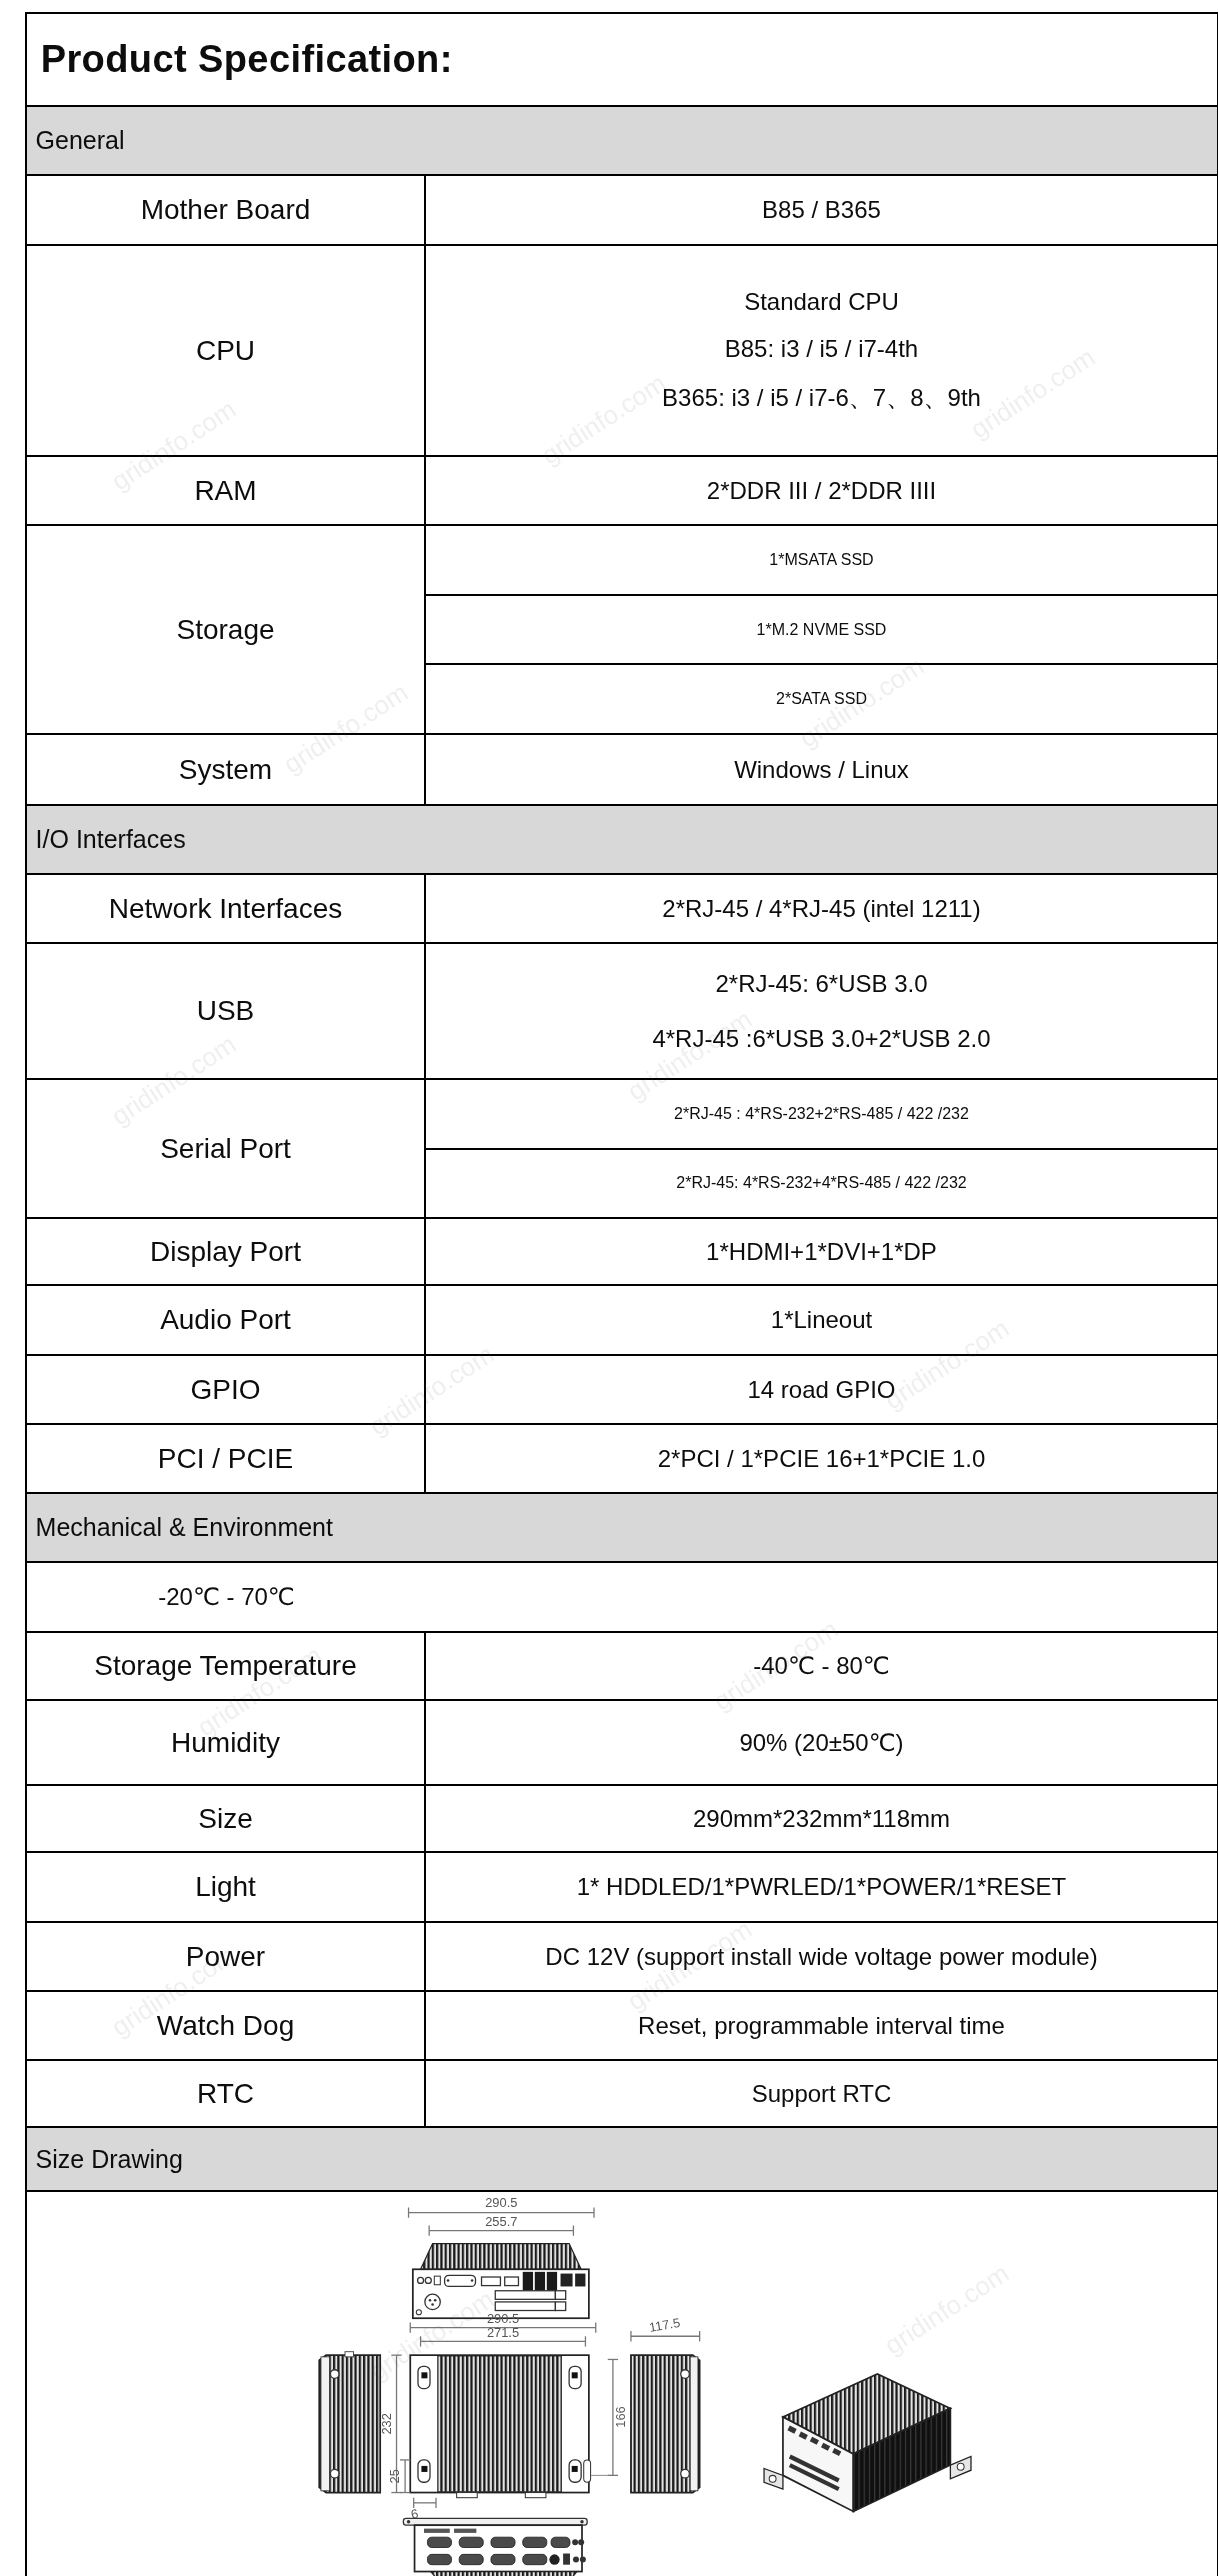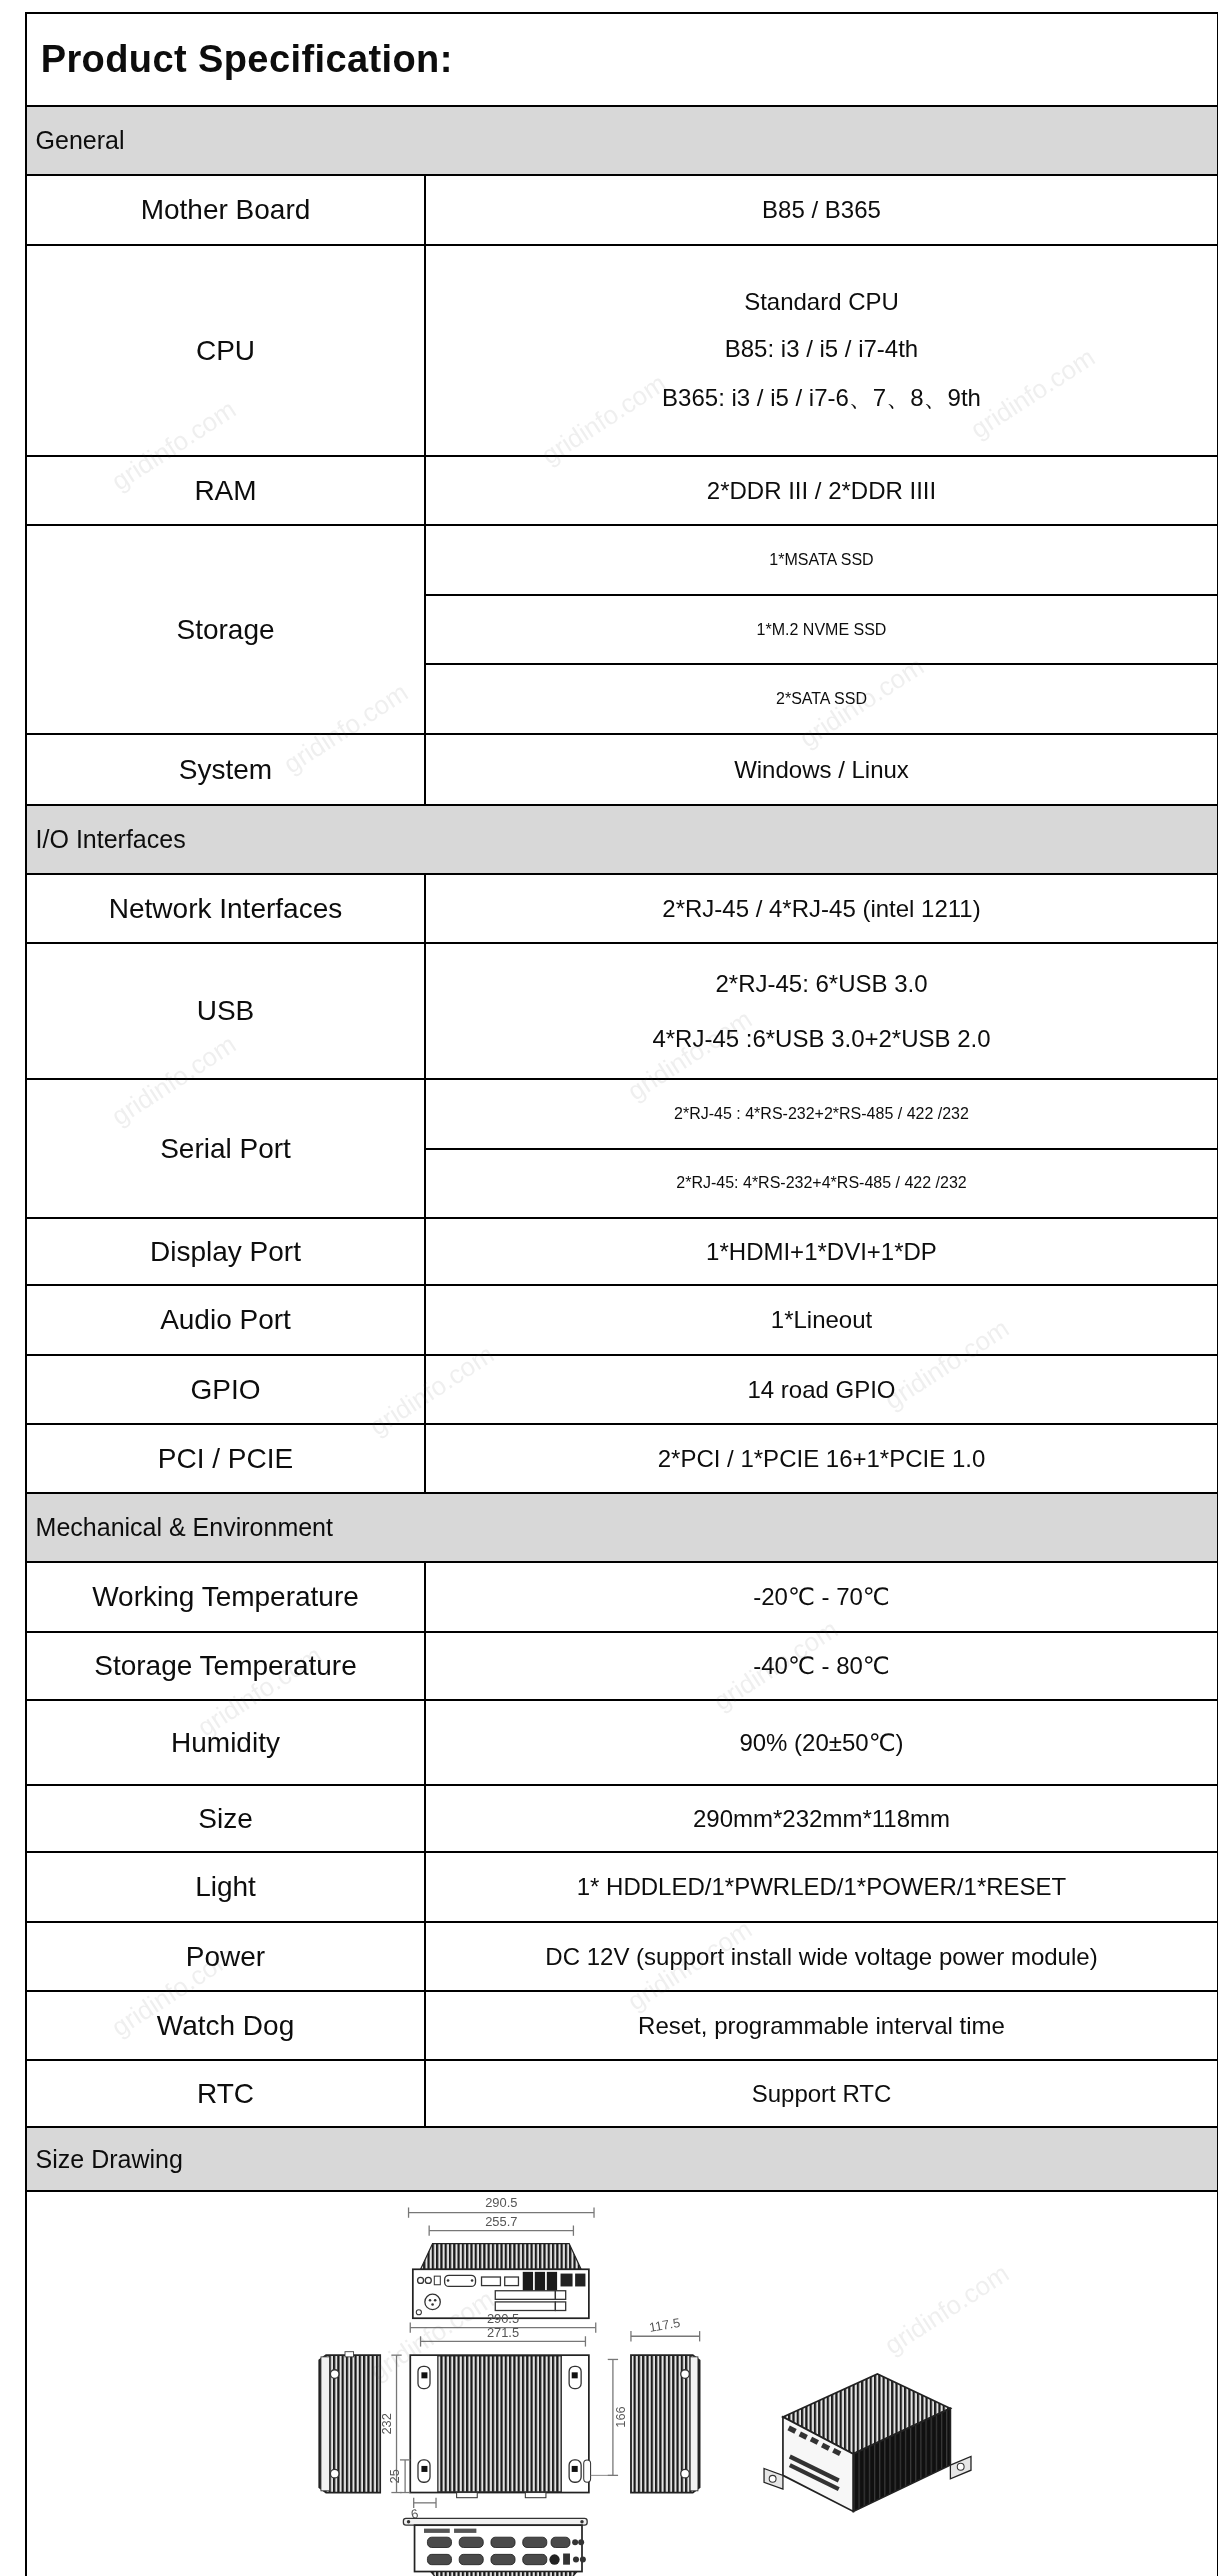--- a/index.html
+++ b/index.html
@@ -124,21 +124,20 @@
   </div>
 
   <div class="row" style="height:69px">
     <div class="cell-label">PCI / PCIE</div>
     <div class="cell-value">2*PCI / 1*PCIE 16+1*PCIE 1.0</div>
   </div>
 
   <div class="section" style="height:69px">Mechanical &amp; Environment</div>
 
   <div class="row" style="height:70px">
-    <div class="cell-label">Working Temperature</div>
     <div class="cell-value">-20℃ - 70℃</div>
   </div>
 
   <div class="row" style="height:68px">
     <div class="cell-label">Storage Temperature</div>
     <div class="cell-value">-40℃ - 80℃</div>
   </div>
 
   <div class="row" style="height:85px">
     <div class="cell-label">Humidity</div>

